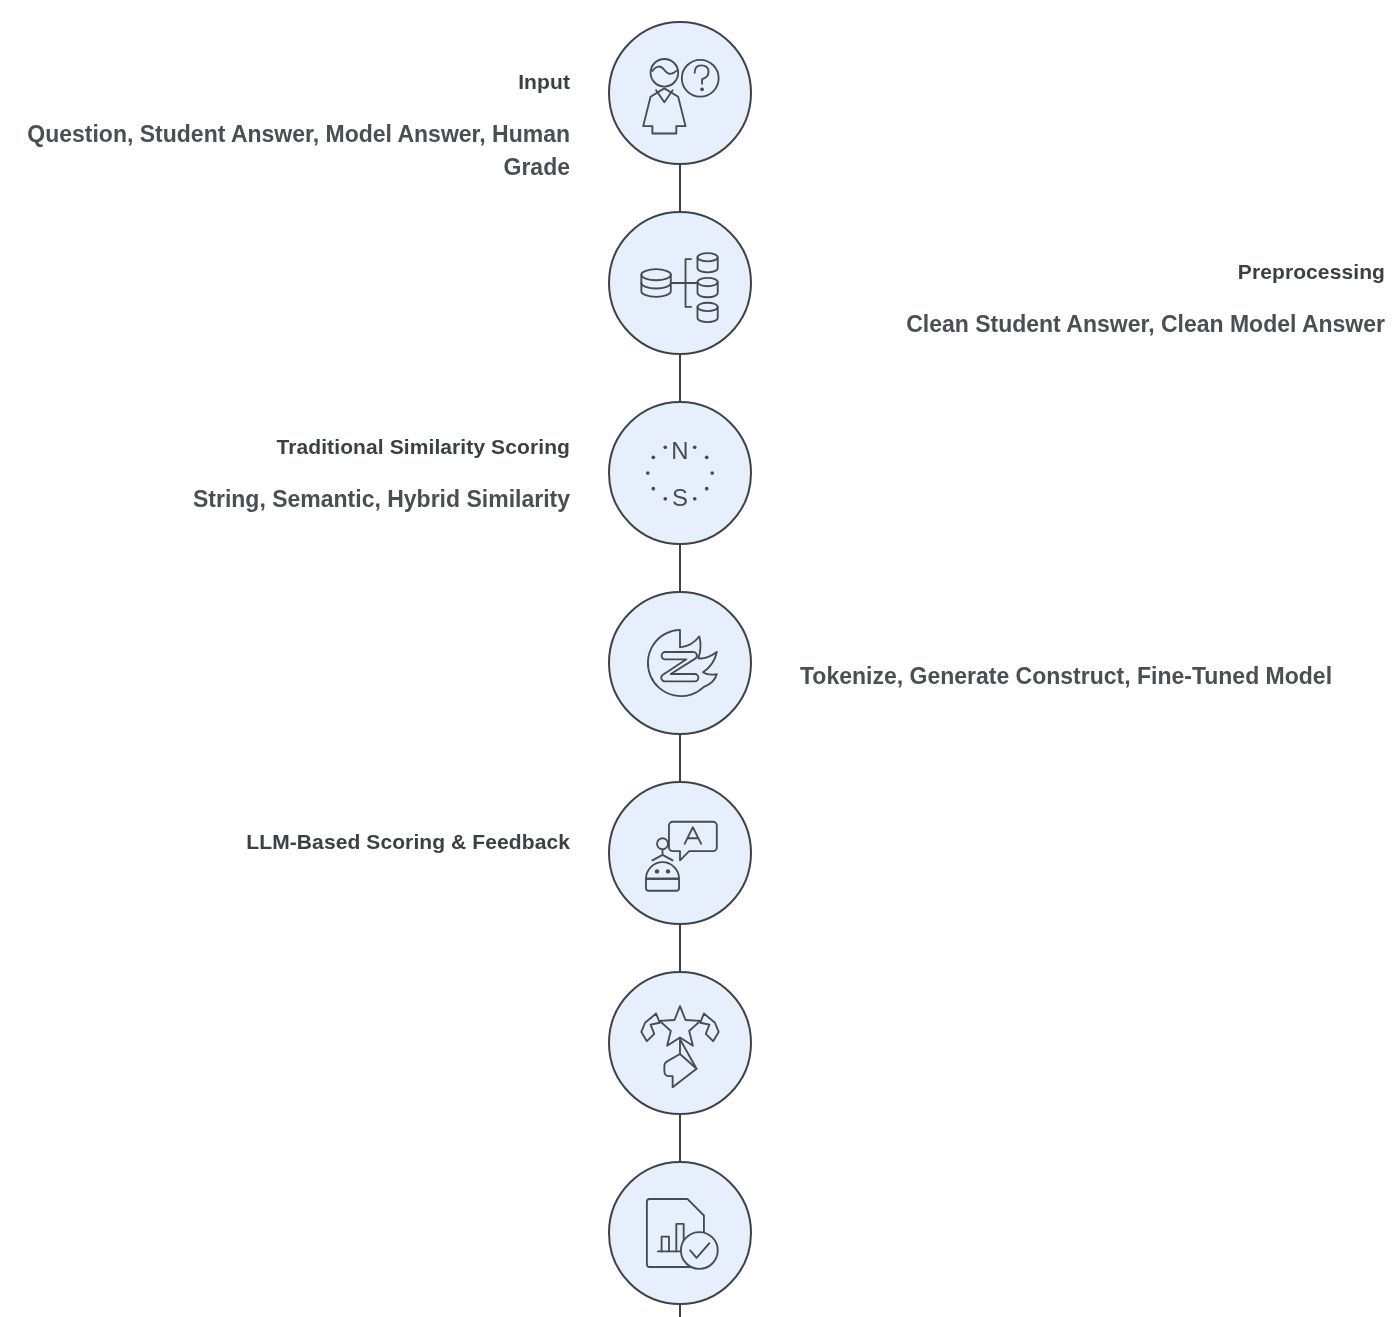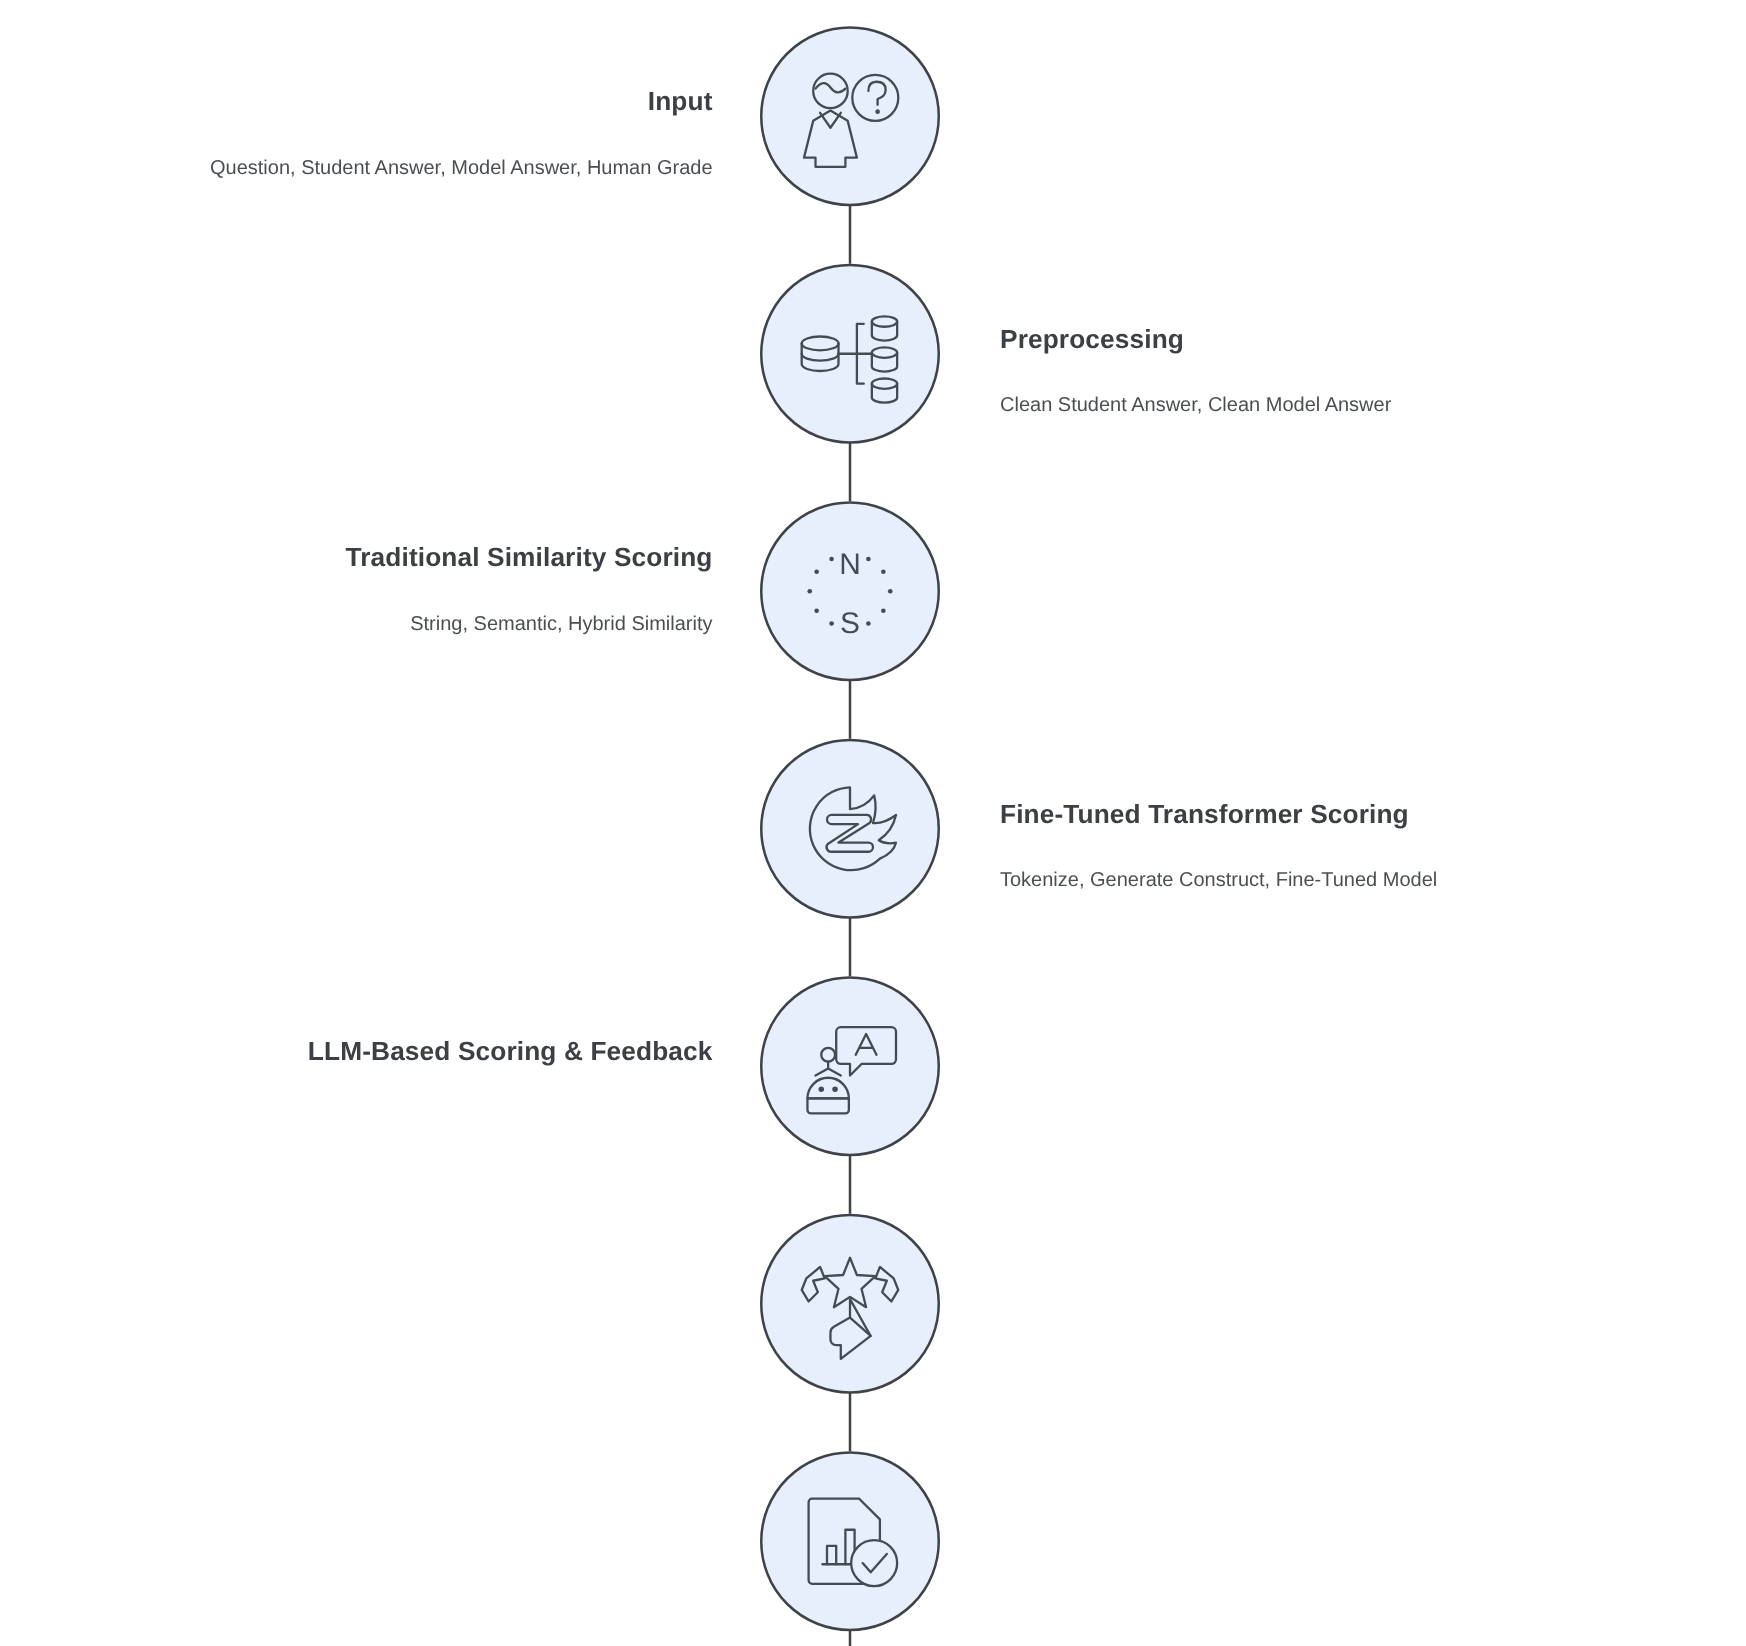--- a/index.html
+++ b/index.html
@@ -93,22 +93,22 @@
     width: 585px;
   }
   .title {
     font-size: 21px;
     font-weight: bold;
     color: #3c4045;
     line-height: 28px;
     letter-spacing: 0.1px;
   }
   .desc {
-    font-size: 16px;
-    font-weight: normal;
+    font-size: 23px;
+    font-weight: bold;
     color: #4b4f54;
     line-height: 33px;
     margin-top: 22px;
   }
 </style>
 </head>
 <body>
 
 <div id="flow">
 
@@ -151,21 +151,21 @@
           <path d="M56 24 H62 M56 24 V76 M56 76 H62 M56 50 H68"></path>
           <ellipse cx="80" cy="22" rx="11" ry="4.5"></ellipse>
           <path d="M69 22 v12 a11 4.5 0 0 0 22 0 v-12"></path>
           <ellipse cx="80" cy="49" rx="11" ry="4.5"></ellipse>
           <path d="M69 49 v12 a11 4.5 0 0 0 22 0 v-12"></path>
           <ellipse cx="80" cy="76" rx="11" ry="4.5"></ellipse>
           <path d="M69 76 v12 a11 4.5 0 0 0 22 0 v-12"></path>
         </svg>
       </span>
     </div>
-    <div class="label right" style="top:47px;">
+    <div class="label right" style="top:47px;text-align:right;">
       <div class="title">Preprocessing</div>
       <div class="desc">Clean Student Answer, Clean Model Answer</div>
     </div>
   </div>
 
   <div class="step" style="top:401px;">
     <div class="node">
       <span>
         <svg viewBox="0 0 100 100">
           <text x="50" y="35" text-anchor="middle" font-size="26">N</text>
@@ -192,21 +192,20 @@
   <div class="step" style="top:591px;">
     <div class="node">
       <span>
         <svg viewBox="0 0 100 100">
           <path d="M50 14 a36 36 0 1 0 26 62 q12 -5 14 -14 q-9 2 -15 -2 q12 -8 15 -22 q-11 8 -20 7 q4 -12 1 -24 q-8 11 -21 12 Z"></path>
           <path d="M34 38 h30 a4 4 0 0 1 3 7 L40 62 h26 a4 4 0 0 1 0 8 H34 a4 4 0 0 1 -3 -7 L57 46 H34 a4 4 0 0 1 0 -8 Z"></path>
         </svg>
       </span>
     </div>
     <div class="label right" style="top:47px;">
-      <div class="title">Fine-Tuned Transformer Scoring</div>
       <div class="desc">Tokenize, Generate Construct, Fine-Tuned Model</div>
     </div>
   </div>
 
   <div class="step" style="top:781px;">
     <div class="node">
       <span>
         <svg viewBox="0 0 100 100">
           <path d="M42 16 H86 a4 4 0 0 1 4 4 V44 a4 4 0 0 1 -4 4 H60 L50 58 V48 H42 a4 4 0 0 1 -4 -4 V20 a4 4 0 0 1 4 -4 Z"></path>
           <path d="M55 40 L64 22 L73 40 M58.5 34 H69.5"></path>

